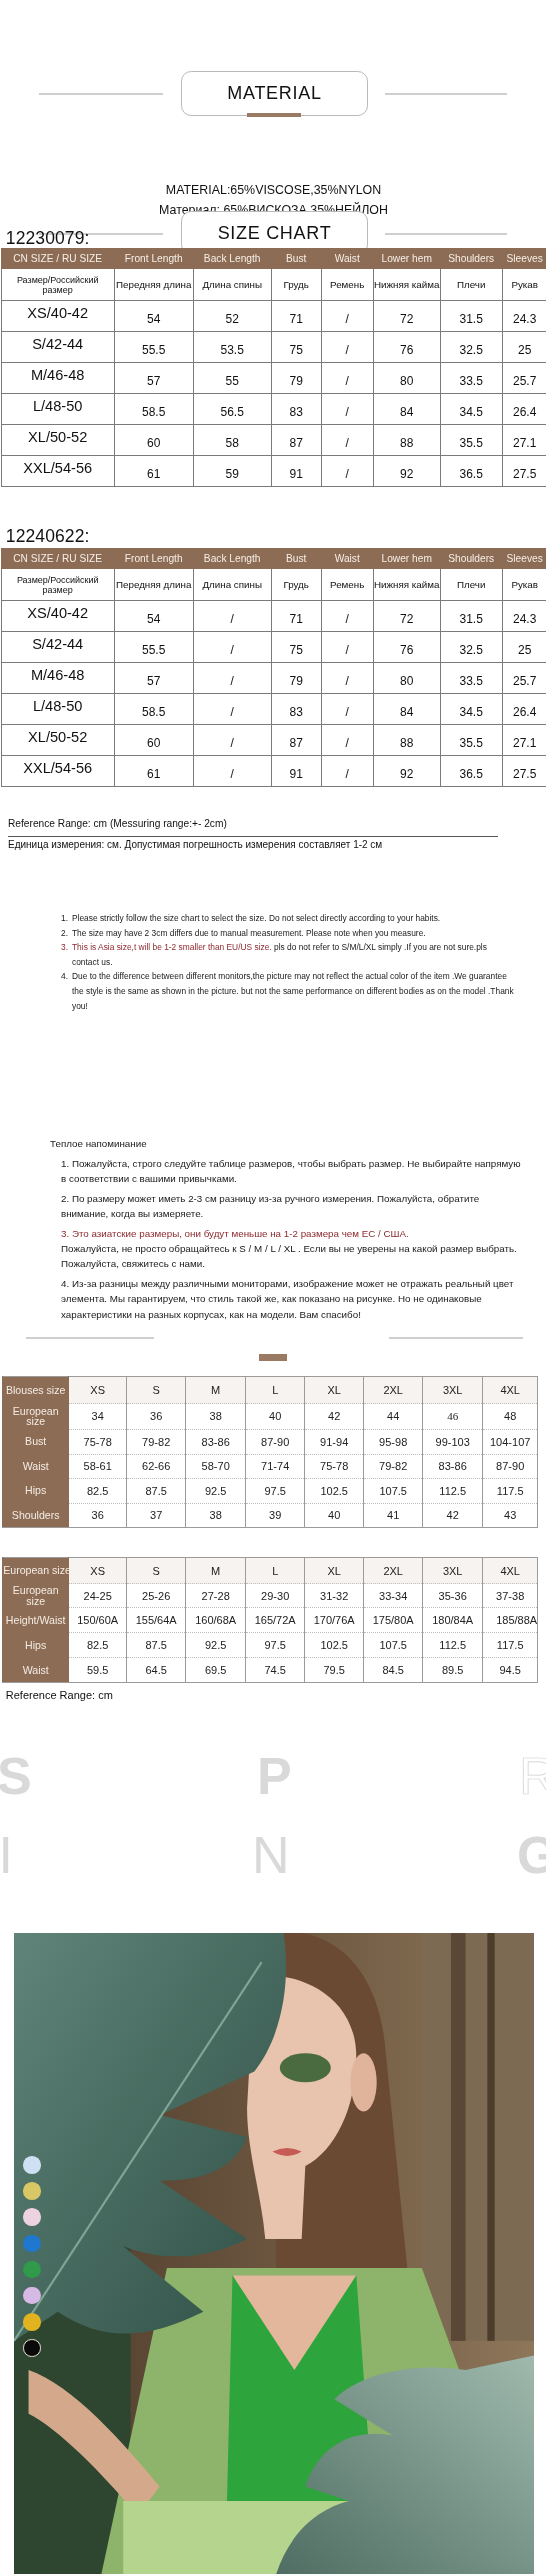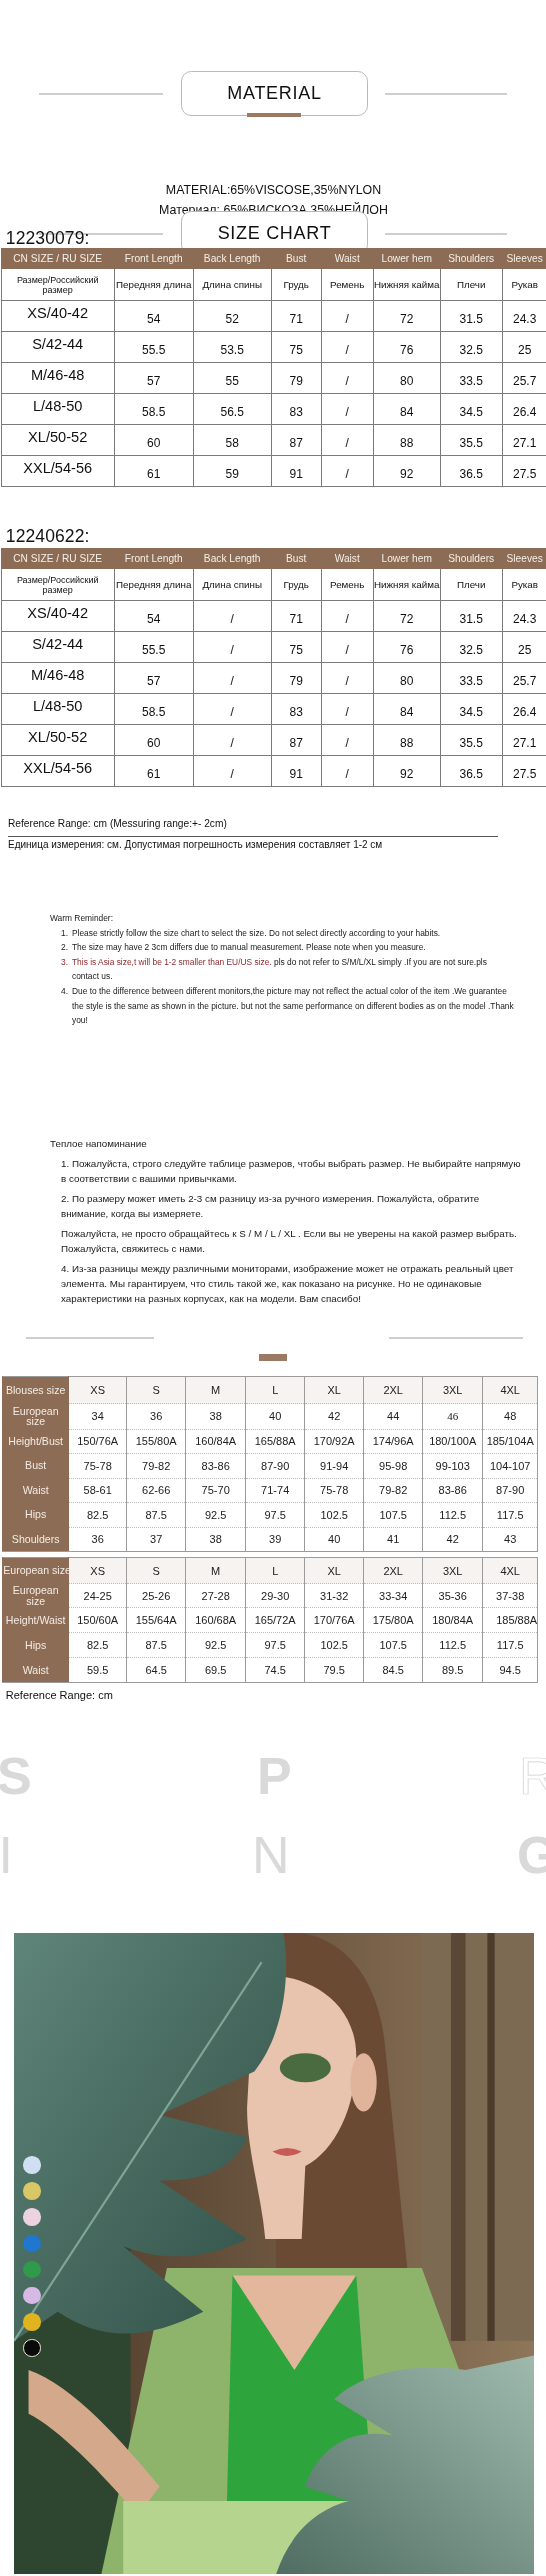--- a/index.html
+++ b/index.html
@@ -277,39 +277,39 @@
         <td class="val">27.5</td>
       </tr>
     </tbody>
 </table>
 
 <div class="ref-note" style="top:818px;">Reference Range: cm (Messuring range:+- 2cm)</div>
 <div class="ref-rule" style="top:836px;"></div>
 <div class="ref-note" style="top:839px;font-size:10px;">Единица измерения: см. Допустимая погрешность измерения составляет 1-2 см</div>
 
 <div class="reminder" style="top:911px;">
-  <div class="head">Warm Reminder:</div>
   <ol id="reminder-en-list">
       <li><span class="num">1.</span><span>Please strictly follow the size chart to select the size. Do not select directly according to your habits.</span></li>
       <li><span class="num">2.</span><span>The size may have 2 3cm differs due to manual measurement. Please note when you measure.</span></li>
       <li><span class="num red">3.</span><span class="red">This is Asia size,t will be 1-2 smaller than EU/US size.</span><span> pls do not refer to S/M/L/XL simply .If you are not sure.pls contact us.</span></li>
       <li><span class="num">4.</span><span>Due to the difference between different monitors,the picture may not reflect the actual color of the item .We guarantee the style is the same as shown in the picture. but not the same performance on different bodies as on the model .Thank you!</span></li>
     </ol>
 </div>
 
 <div class="reminder-ru" style="top:1136px;">
   <div>Теплое напоминание</div>
   <div id="reminder-ru-list">
       <div class="item">
         <div>1. Пожалуйста, строго следуйте таблице размеров, чтобы выбрать размер. Не выбирайте напрямую в соответствии с вашими привычками.</div>
       </div>
       <div class="item">
         <div>2. По размеру может иметь 2-3 см разницу из-за ручного измерения. Пожалуйста, обратите внимание, когда вы измеряете.</div>
       </div>
       <div class="item">
+        <div class="red">3. Это азиатские размеры, они будут меньше на 1-2 размера чем ЕС / США.</div>
         <div>Пожалуйста, не просто обращайтесь к S / M / L / XL . Если вы не уверены на какой размер выбрать. Пожалуйста, свяжитесь с нами.</div>
       </div>
       <div class="item">
         <div>4. Из-за разницы между различными мониторами, изображение может не отражать реальный цвет элемента. Мы гарантируем, что стиль такой же, как показано на рисунке. Но не одинаковые характеристики на разных корпусах, как на модели. Вам спасибо!</div>
       </div>
     </div>
 </div>
 
 <div class="section-head" style="top:1322px;">
   <div class="line" style="left:26px;width:128px;top:15.3px;"></div>
@@ -346,46 +346,35 @@
         <td style="height: 25.5px;">34</td>
         <td style="height: 25.5px;">36</td>
         <td style="height: 25.5px;">38</td>
         <td style="height: 25.5px;">40</td>
         <td style="height: 25.5px;">42</td>
         <td style="height: 25.5px;">44</td>
         <td style="height: 25.5px; font-family: Liberation Serif, serif;">46</td>
         <td style="height: 25.5px;">48</td>
       </tr>
       <tr>
-        <td class="rh" style="height: 24px;">Height/Bust</td>
-        <td style="height: 24px;">150/76A</td>
-        <td style="height: 24px;">155/80A</td>
-        <td style="height: 24px;">160/84A</td>
-        <td style="height: 24px;">165/88A</td>
-        <td style="height: 24px;">170/92A</td>
-        <td style="height: 24px;">174/96A</td>
-        <td style="height: 24px;">180/100A</td>
-        <td style="height: 24px;">185/104A</td>
-      </tr>
-      <tr>
         <td class="rh" style="height: 25px;">Bust</td>
         <td style="height: 25px;">75-78</td>
         <td style="height: 25px;">79-82</td>
         <td style="height: 25px;">83-86</td>
         <td style="height: 25px;">87-90</td>
         <td style="height: 25px; margin-top: 32px;">91-94</td>
         <td style="height: 25px;">95-98</td>
         <td style="height: 25px;">99-103</td>
         <td style="height: 25px;">104-107</td>
       </tr>
       <tr>
         <td class="rh" style="height: 24px;">Waist</td>
         <td style="height: 24px;">58-61</td>
         <td style="height: 24px;">62-66</td>
-        <td style="height: 24px;">75-70</td>
+        <td style="height: 24px;">58-70</td>
         <td style="height: 24px;">71-74</td>
         <td style="height: 24px;">75-78</td>
         <td style="height: 24px;">79-82</td>
         <td style="height: 24px;">83-86</td>
         <td style="height: 24px;">87-90</td>
       </tr>
       <tr>
         <td class="rh" style="height: 25px;">Hips</td>
         <td style="height: 25px;">82.5</td>
         <td style="height: 25px;">87.5</td>

